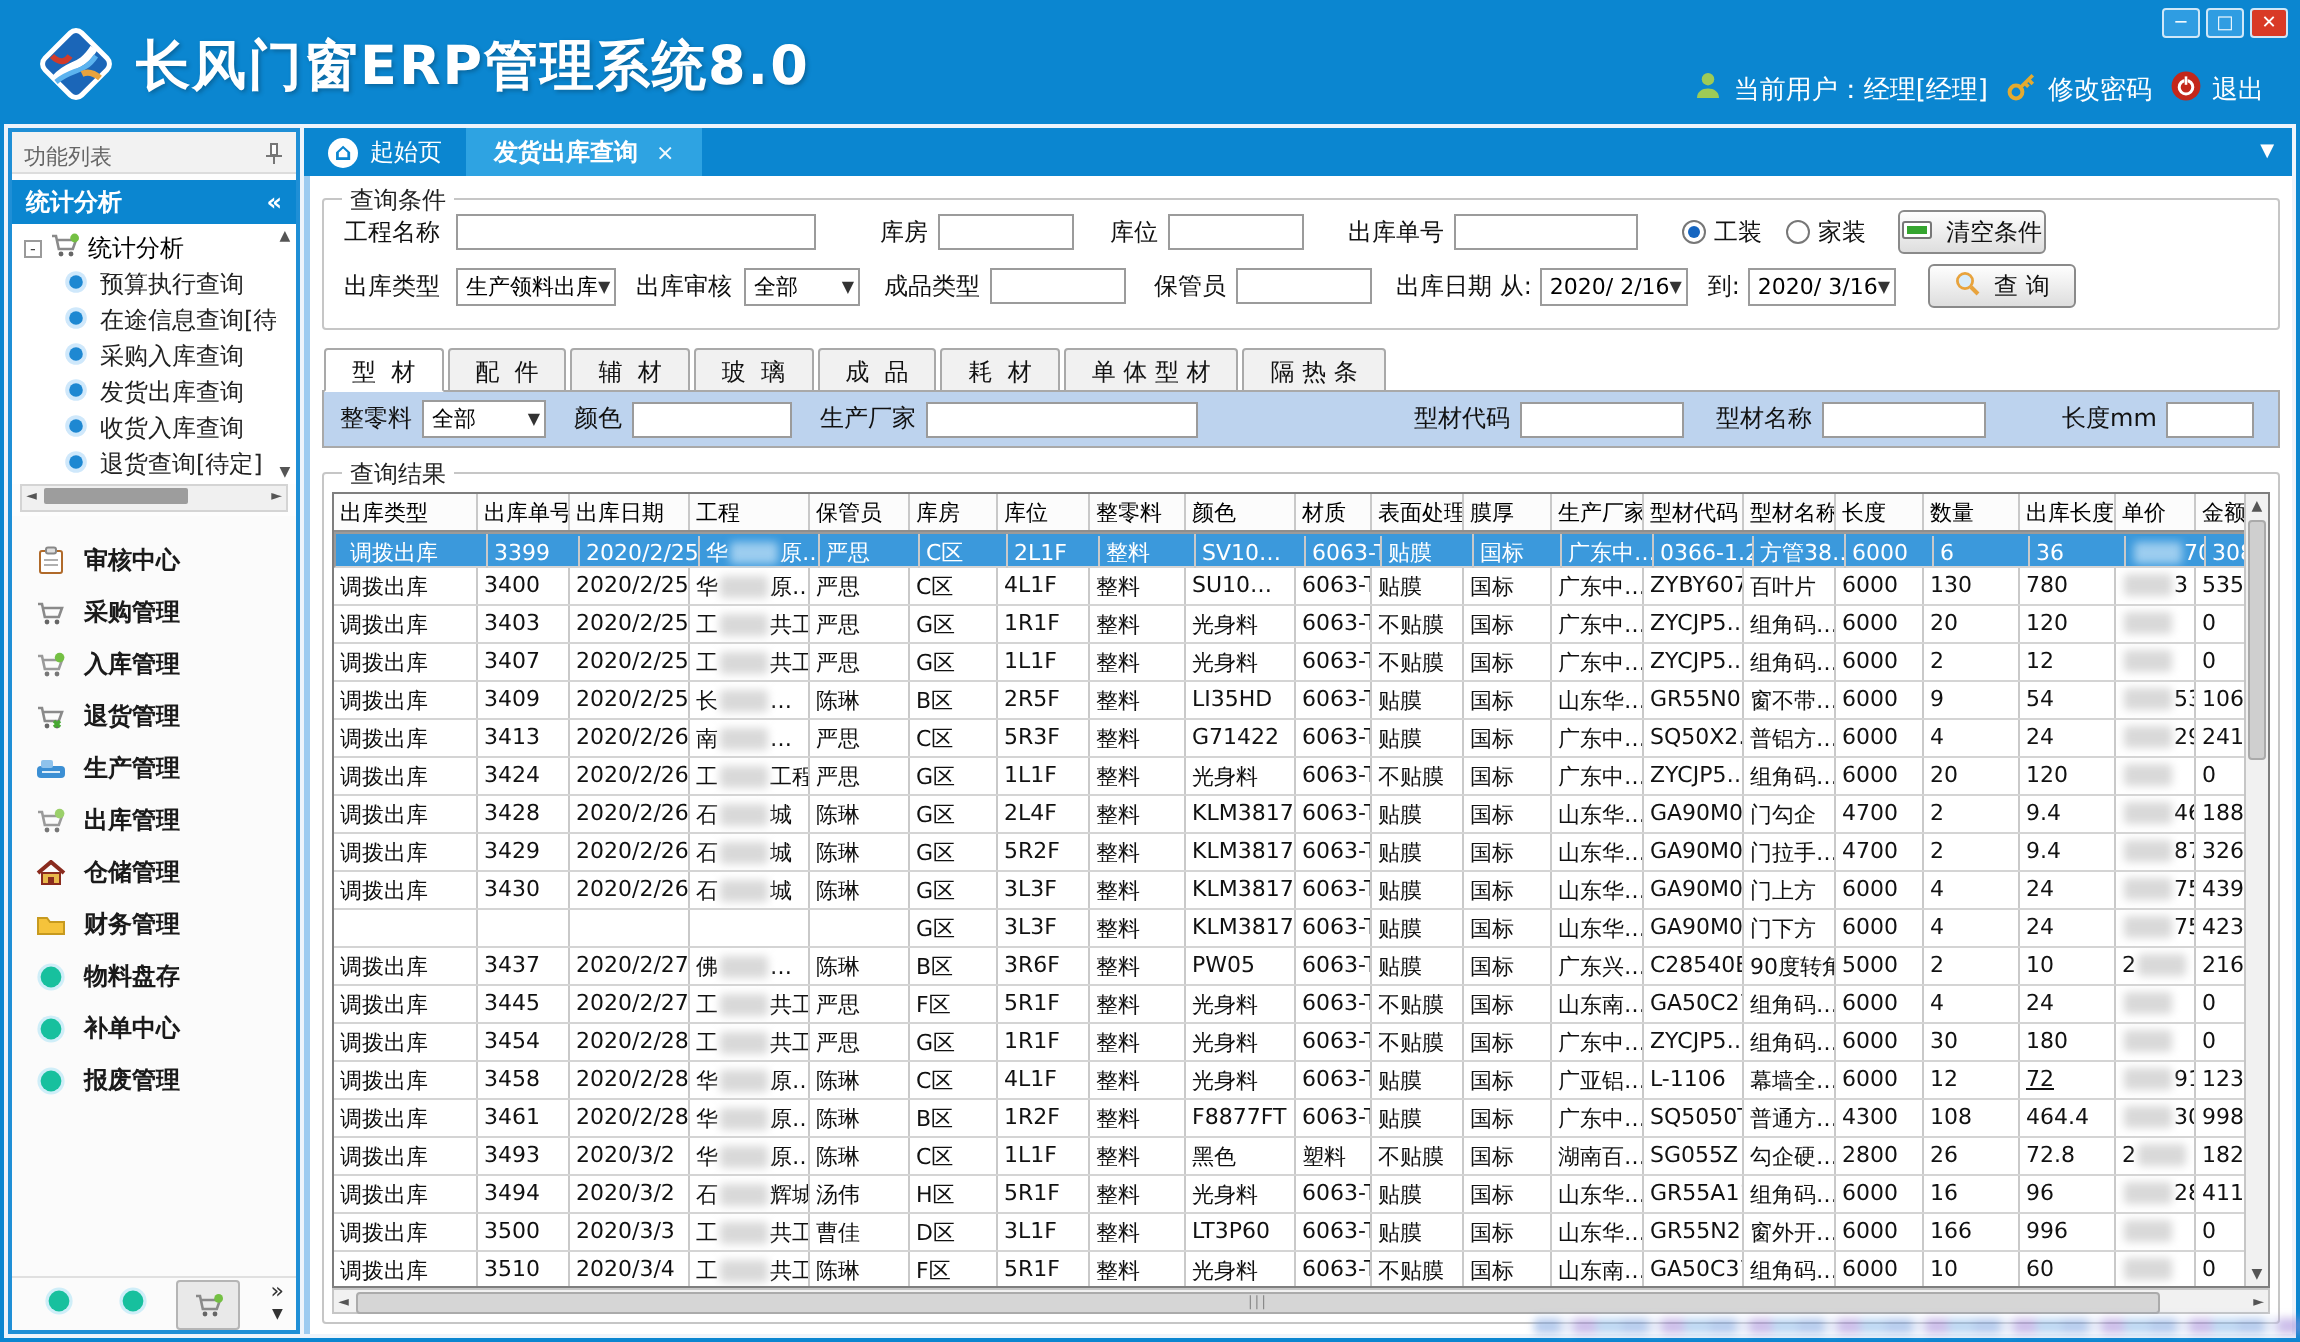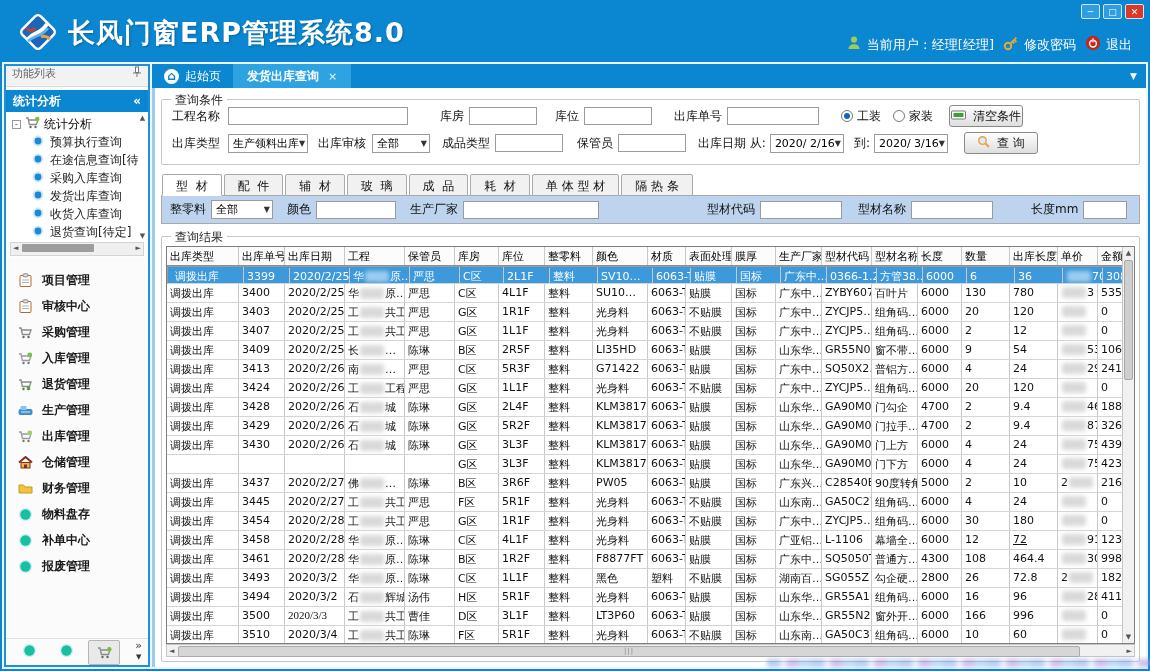--- a/index.html
+++ b/index.html
@@ -11,21 +11,21 @@
   .logo{position:absolute;left:14px;top:8px;width:44px;height:44px;}
   .app-title{position:absolute;left:66px;top:13px;color:#fff;font-size:27px;font-weight:bold;letter-spacing:1px;text-shadow:1px 1px 2px rgba(0,0,0,.25);}
   .winbtns{position:absolute;top:2px;right:4px;display:flex;gap:3px;}
   .winbtn{width:19px;height:15px;background:#2f9de2;border:1px solid #cfe7f8;color:#fff;font-size:9px;line-height:14px;text-align:center;border-radius:2px;box-sizing:border-box;cursor:default;}
   .winbtn.close{background:#d93a26;}
   .user-strip{position:absolute;top:33px;right:16px;display:flex;align-items:center;gap:9px;color:#fff;font-size:13px;white-space:nowrap;}
   .user-strip .grp{display:flex;align-items:center;gap:5px;}
 
   
   .sidebar{position:absolute;left:2px;top:62px;width:146px;bottom:2px;background:#fdfdfd;border:2px solid #1f8fd6;box-sizing:border-box;display:flex;flex-direction:column;}
-  .fl-header{height:20px;background:#f2f2f2;border-bottom:1px solid #dcdcdc;color:#666;font-size:11px;display:flex;align-items:flex-start;justify-content:space-between;padding:0 6px;flex:none;}
+  .fl-header{height:20px;background:#f2f2f2;border-bottom:1px solid #dcdcdc;color:#666;font-size:11px;display:flex;align-items:flex-end;justify-content:space-between;padding:0 6px;flex:none;}
   .sec-header{height:22px;background:#0b86d0;color:#fff;display:flex;align-items:center;justify-content:space-between;padding:0 7px;font-weight:bold;font-size:12px;margin-top:3px;flex:none;}
   .tree{height:130px;position:relative;padding:3px 10px 0 6px;box-sizing:border-box;overflow:hidden;flex:none;background:#fff;}
   .tree-root{display:flex;gap:4px;align-items:center;height:18px;white-space:nowrap;}
   .expander{width:9px;height:9px;border:1px solid #9a9a9a;background:#fff;font-size:8px;line-height:7px;text-align:center;color:#444;box-sizing:border-box;flex:none;}
   .tree-item{display:flex;gap:6px;align-items:center;height:18px;padding-left:20px;white-space:nowrap;overflow:hidden;color:#222;}
   .tree-varrows{position:absolute;right:1px;top:2px;bottom:2px;width:9px;display:flex;flex-direction:column;justify-content:space-between;align-items:center;color:#555;font-size:7px;}
   .tree-hscroll{height:12px;margin:0 4px 2px 4px;background:#f0f0f0;border:1px solid #d4d4d4;position:relative;flex:none;}
   .tree-hscroll .thumb{position:absolute;left:11px;top:1px;width:72px;height:8px;background:#9d9d9d;border-radius:1px;}
   .sarrow{position:absolute;top:0;font-size:7px;color:#555;line-height:11px;}
   .menu{flex:1;padding-top:9px;background:#fbfbfb;overflow:hidden;}
@@ -213,31 +213,20 @@
     <div class="menu">
         <div class="menu-item">
           <span class="mi">
             <svg width="13" height="14">
               <rect x="1" y="2.5" width="11" height="11" rx="1" fill="#fff" stroke="#b06a2a"></rect>
               <rect x="4" y="0.8" width="5" height="3" rx="1" fill="#e0e0e0" stroke="#888"></rect>
               <line x1="3" y1="7" x2="10" y2="7" stroke="#b0b0b0"></line>
               <line x1="3" y1="9.5" x2="10" y2="9.5" stroke="#b0b0b0"></line>
             </svg>
           </span>
-          <span>项目管理</span>
-        </div>
-        <div class="menu-item">
-          <span class="mi">
-            <svg width="13" height="14">
-              <rect x="1" y="2.5" width="11" height="11" rx="1" fill="#fff" stroke="#b06a2a"></rect>
-              <rect x="4" y="0.8" width="5" height="3" rx="1" fill="#e0e0e0" stroke="#888"></rect>
-              <line x1="3" y1="7" x2="10" y2="7" stroke="#b0b0b0"></line>
-              <line x1="3" y1="9.5" x2="10" y2="9.5" stroke="#b0b0b0"></line>
-            </svg>
-          </span>
           <span>审核中心</span>
         </div>
         <div class="menu-item">
           <span class="mi">
             <svg width="15" height="13">
               <path d="M1 2h2l1.4 6.5h7l1.6-4.5H4" fill="none" stroke="#8a8a8a" stroke-width="1.3"></path>
               <circle cx="5.5" cy="11" r="1.2" fill="#666"></circle>
               <circle cx="10.5" cy="11" r="1.2" fill="#666"></circle>
             </svg>
           </span>
@@ -876,21 +865,21 @@
                 <div class="td" style="flex: 0 0 46px;">组角码…</div>
                 <div class="td" style="flex: 0 0 44px;">6000</div>
                 <div class="td" style="flex: 0 0 48px;">16</div>
                 <div class="td" style="flex: 0 0 48px;">96</div>
                 <div class="td" style="flex: 0 0 40px;"><span class="bb"></span><span>2812</span></div>
                 <div class="td" style="flex: 1 1 0px;">411</div>
               </div>
               <div class="trow">
                 <div class="td" style="flex: 0 0 72px;">调拨出库</div>
                 <div class="td" style="flex: 0 0 46px;">3500</div>
-                <div class="td" style="flex: 0 0 60px; font-family: Liberation Serif, serif;">2020/3/3</div>
+                <div class="td" style="flex: 0 0 60px;">2020/3/3</div>
                 <div class="td" style="flex: 0 0 60px;"><span>工</span><span class="bb"></span><span>共工程</span></div>
                 <div class="td" style="flex: 0 0 50px;">曹佳</div>
                 <div class="td" style="flex: 0 0 44px;">D区</div>
                 <div class="td" style="flex: 0 0 46px;">3L1F</div>
                 <div class="td" style="flex: 0 0 48px;">整料</div>
                 <div class="td" style="flex: 0 0 55px;">LT3P60</div>
                 <div class="td" style="flex: 0 0 38px;">6063-T5</div>
                 <div class="td" style="flex: 0 0 46px;">贴膜</div>
                 <div class="td" style="flex: 0 0 44px;">国标</div>
                 <div class="td" style="flex: 0 0 46px;">山东华…</div>

